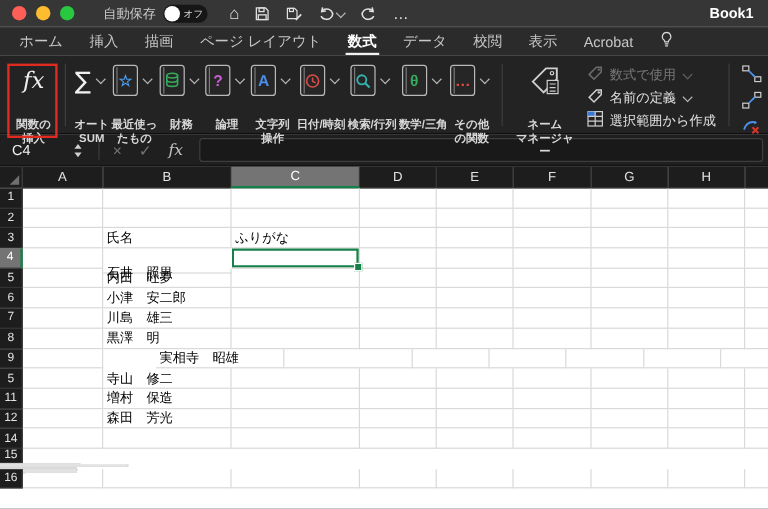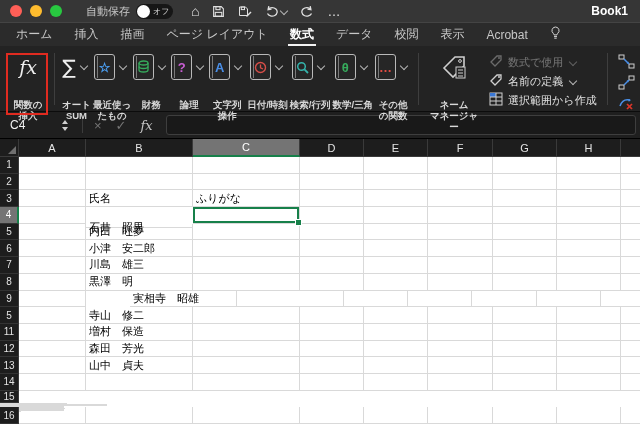--- a/index.html
+++ b/index.html
@@ -535,32 +535,20 @@
         <div class="cell" style="width: 107px;">森田　芳光</div>
         <div class="cell" style="width: 107px;"></div>
         <div class="cell" style="width: 64px;"></div>
         <div class="cell" style="width: 64px;"></div>
         <div class="cell" style="width: 65px;"></div>
         <div class="cell" style="width: 64px;"></div>
         <div class="cell" style="width: 64px;"></div>
         <div class="cell" style="width: 21px;"></div>
       </div>
       <div class="grow" style="height: 16.6875px;">
-        <div class="rh">13</div>
-        <div class="cell" style="width: 67px;"></div>
-        <div class="cell" style="width: 107px;">山中　貞夫</div>
-        <div class="cell" style="width: 107px;"></div>
-        <div class="cell" style="width: 64px;"></div>
-        <div class="cell" style="width: 64px;"></div>
-        <div class="cell" style="width: 65px;"></div>
-        <div class="cell" style="width: 64px;"></div>
-        <div class="cell" style="width: 64px;"></div>
-        <div class="cell" style="width: 21px;"></div>
-      </div>
-      <div class="grow" style="height: 16.6875px;">
         <div class="rh">14</div>
         <div class="cell" style="width: 67px;"></div>
         <div class="cell" style="width: 107px;"></div>
         <div class="cell" style="width: 107px;"></div>
         <div class="cell" style="width: 64px;"></div>
         <div class="cell" style="width: 64px;"></div>
         <div class="cell" style="width: 65px;"></div>
         <div class="cell" style="width: 64px;"></div>
         <div class="cell" style="width: 64px;"></div>
         <div class="cell" style="width: 21px;"></div>

